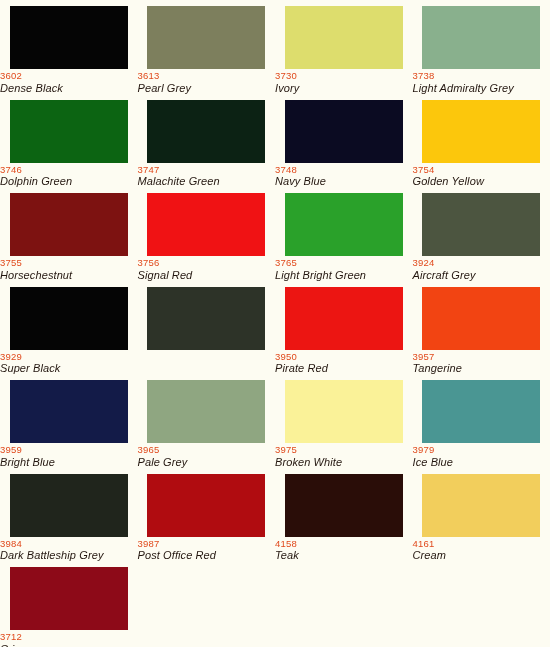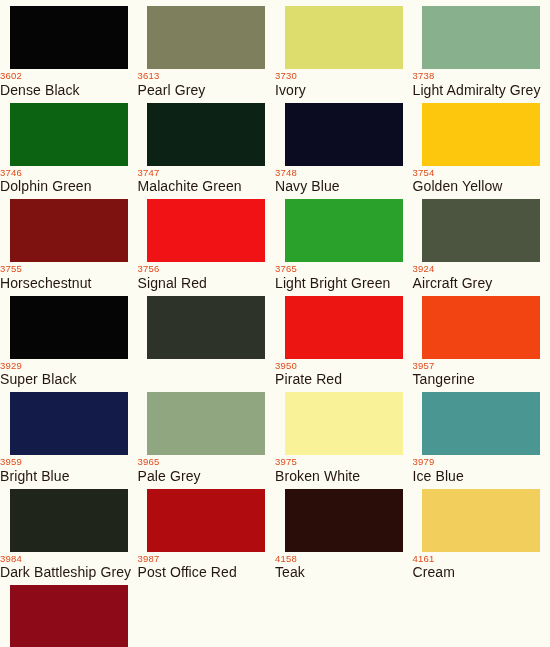--- a/index.html
+++ b/index.html
@@ -51,25 +51,26 @@
   .code {
     display: block;
     color: #e0491c;
     font-size: 9.5px;
     letter-spacing: 0.2px;
     font-family: "Liberation Sans", sans-serif;
   }
   .name {
     display: block;
     color: #23160f;
-    font-size: 14px;
+    font-size: 11px;
     margin-top: 2px;
     letter-spacing: 0.1px;
     font-family: "Liberation Sans", sans-serif;
     white-space: nowrap;
+    font-style: italic;
   }
 </style>
 </head>
 <body>
 
 <div id="chart">
   <div class="grid">
       <div class="cell">
         <div class="swatch" style="background: rgb(5, 5, 5);"></div>
         <div class="labels">

